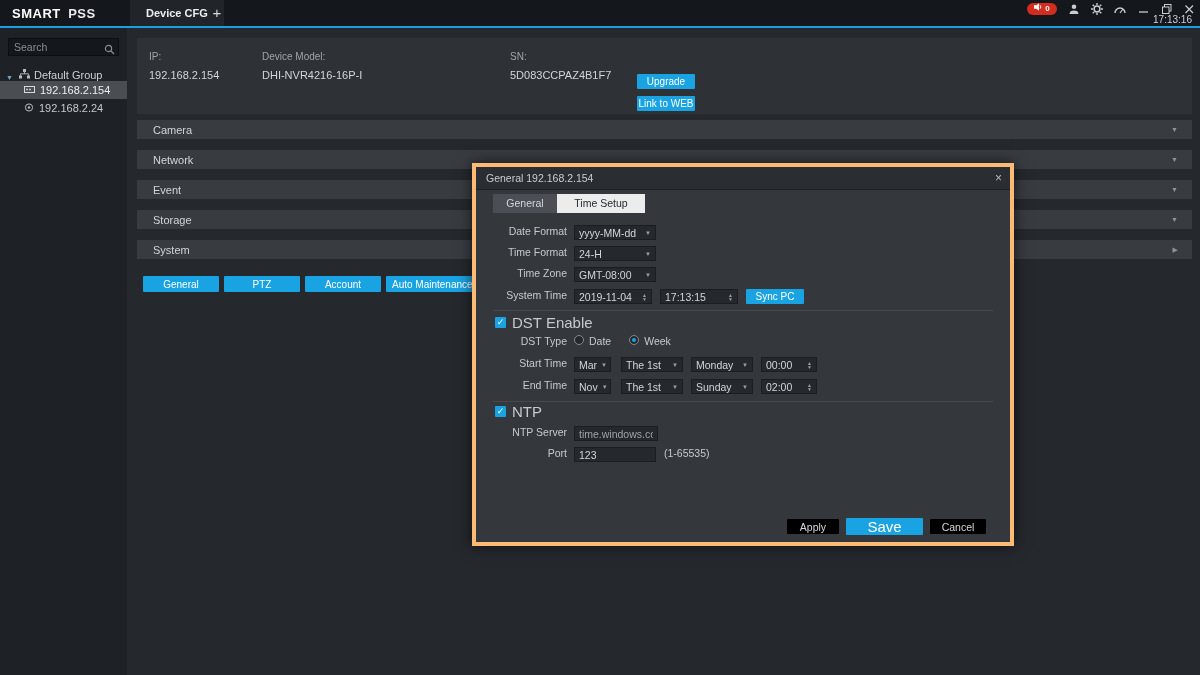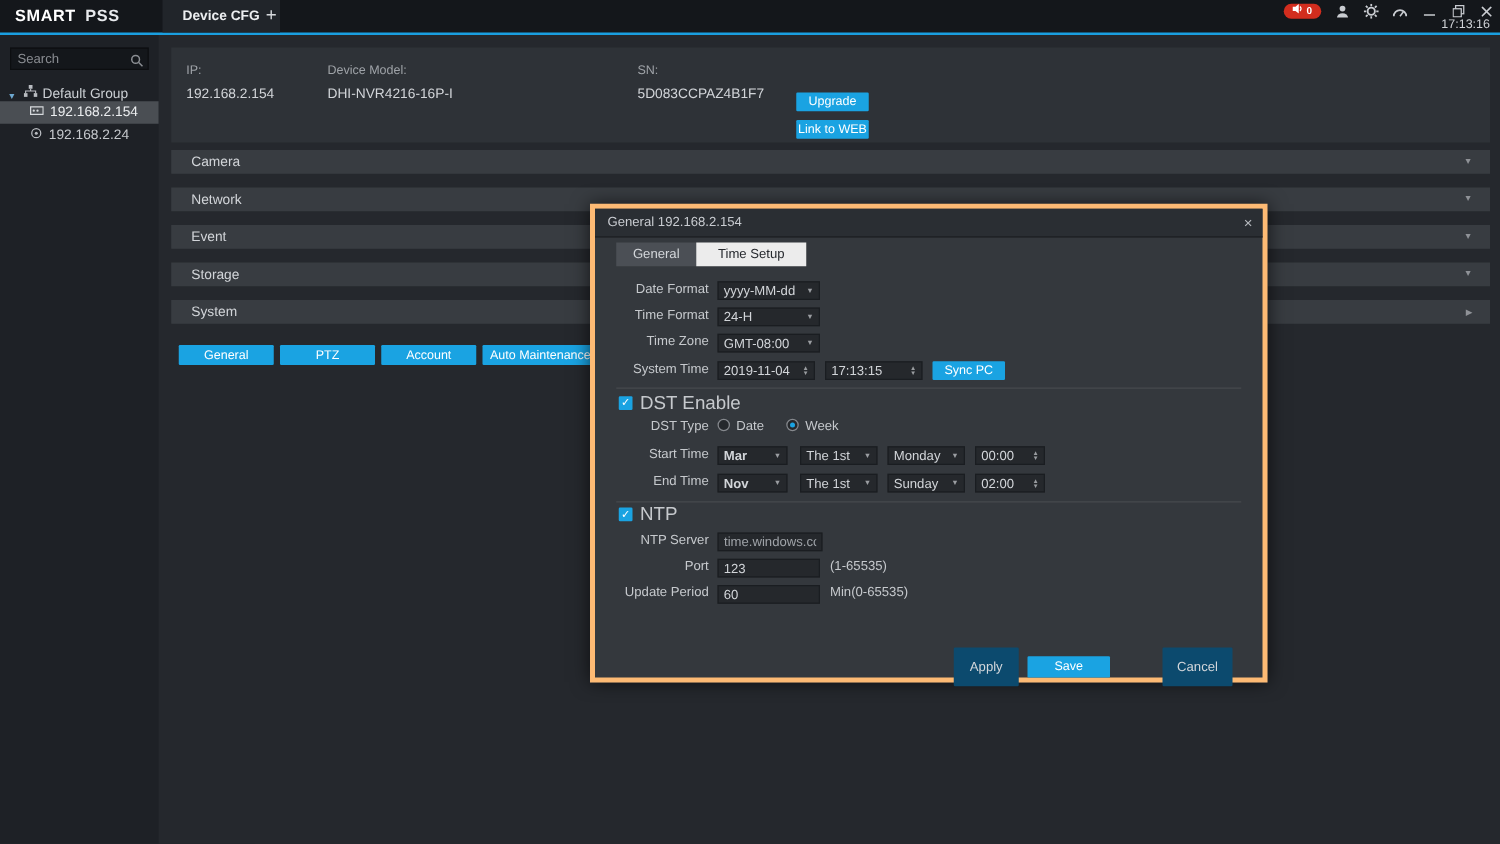--- a/index.html
+++ b/index.html
@@ -67,41 +67,41 @@
   .tab-g { height:19px; line-height:19px; text-align:center; font-size:10.5px; }
   .tab-general { width:64px; background:#4b4f55; color:#d4d7db; }
   .tab-time { width:88px; background:#ececec; color:#26292e; }
   .frow { position:absolute; left:5px; right:17px; height:15px; display:flex; }
   .flabel { width:93px; text-align:right; padding-right:7px; font-size:10.5px; color:#c6c9cd; flex:0 0 93px; }
   .dd, .spin { height:15px; background:#25282c; border:1px solid #1a1d21; display:flex;
     align-items:center; justify-content:space-between; padding:0 4px; font-size:10.5px; color:#d2d5d9; }
   .dd .arr { font-size:6px; color:#9a9da1; margin-left:4px; }
   .arrs { display:flex; flex-direction:column; line-height:4px; }
   .arrs i { font-style:normal; font-size:5px; color:#9a9da1; }
-  .w82{width:82px;} .w78{width:78px;} .w58{width:56px;font-weight:bold;} .w62{width:62px;} .w56{width:56px;} .w84{width:84px;}
+  .w82{width:82px;} .w78{width:78px;} .w58{width:37px;} .w62{width:62px;} .w56{width:56px;} .w84{width:84px;}
   .g8{margin-left:8px;} .g10{margin-left:10px;}
   .ti { height:15px; background:#25282c; border:1px solid #1a1d21; color:#d2d5d9;
     font-size:10.5px; padding:0 4px; font-family:"Liberation Sans",sans-serif; }
   .ti.dim { color:#9fa3a8; }
   .divider { position:absolute; left:17px; right:17px; border-top:1px solid #46494e; }
   .chkrow { position:absolute; left:19px; display:flex; align-items:center; height:13px; }
   .chk { width:11px; height:11px; background:#1aa3e2; border-radius:1px; color:#fff;
     font-size:9px; line-height:11px; text-align:center; }
   .chklbl { margin-left:6px; font-size:15px; color:#c6c9cd; }
   .radio { width:10px; height:10px; border:1px solid #85888d; border-radius:50%;
     background:#25282c; position:relative; flex:0 0 10px; }
   .radio.sel::after { content:""; position:absolute; left:2px; top:2px; width:4px; height:4px;
     border-radius:50%; background:#1aa3e2; }
   .rlbl { margin-left:5px; font-size:10.5px; color:#c6c9cd; }
   .range { margin-left:8px; font-size:10.5px; color:#c6c9cd; }
   .dlg-buttons { position:absolute; right:24px; top:351px; display:flex; align-items:center; gap:7px; }
-  .btn-gray { height:31px; background:#0c4a6e; color:#d4d7db; font-size:10.5px;
-    display:flex; align-items:center; justify-content:center; border-radius:1px;margin-left:35px; }
+  .btn-gray { height:15px; background:#000000; color:#d4d7db; font-size:10.5px;
+    display:flex; align-items:center; justify-content:center; border-radius:1px; }
   .btn-apply { width:52px; } .btn-cancel { width:56px; }
-  .btn-save { width:66px; height:17px; font-size:10px; }
+  .btn-save { width:77px; height:17px; font-size:15px; }
   .syncpc { width:58px; height:15px; font-size:10px; }
 </style>
 </head>
 <body>
 
 <div class="stage">
 
   <header class="topbar">
     <div class="brand">
       <span class="b1">SMART</span>
@@ -386,25 +386,20 @@
       <span class="flabel">NTP Server</span>
       <input class="ti w84 dim" value="time.windows.com" style="">
     </div>
 
     <div class="frow" style="top:280px">
       <span class="flabel">Port</span>
       <input class="ti w82" value="123" style="">
       <span class="range">(1-65535)</span>
     </div>
 
-    <div class="frow" style="top:301px">
-      <span class="flabel">Update Period</span>
-      <input class="ti w82" value="60" style="">
-      <span class="range">Min(0-65535)</span>
-    </div>
 
     <div class="dlg-buttons">
       <div class="btn-gray btn-apply">Apply</div>
       <div class="btn-blue btn-save">Save</div>
       <div class="btn-gray btn-cancel">Cancel</div>
     </div>
   </div>
 
 </div>
 

